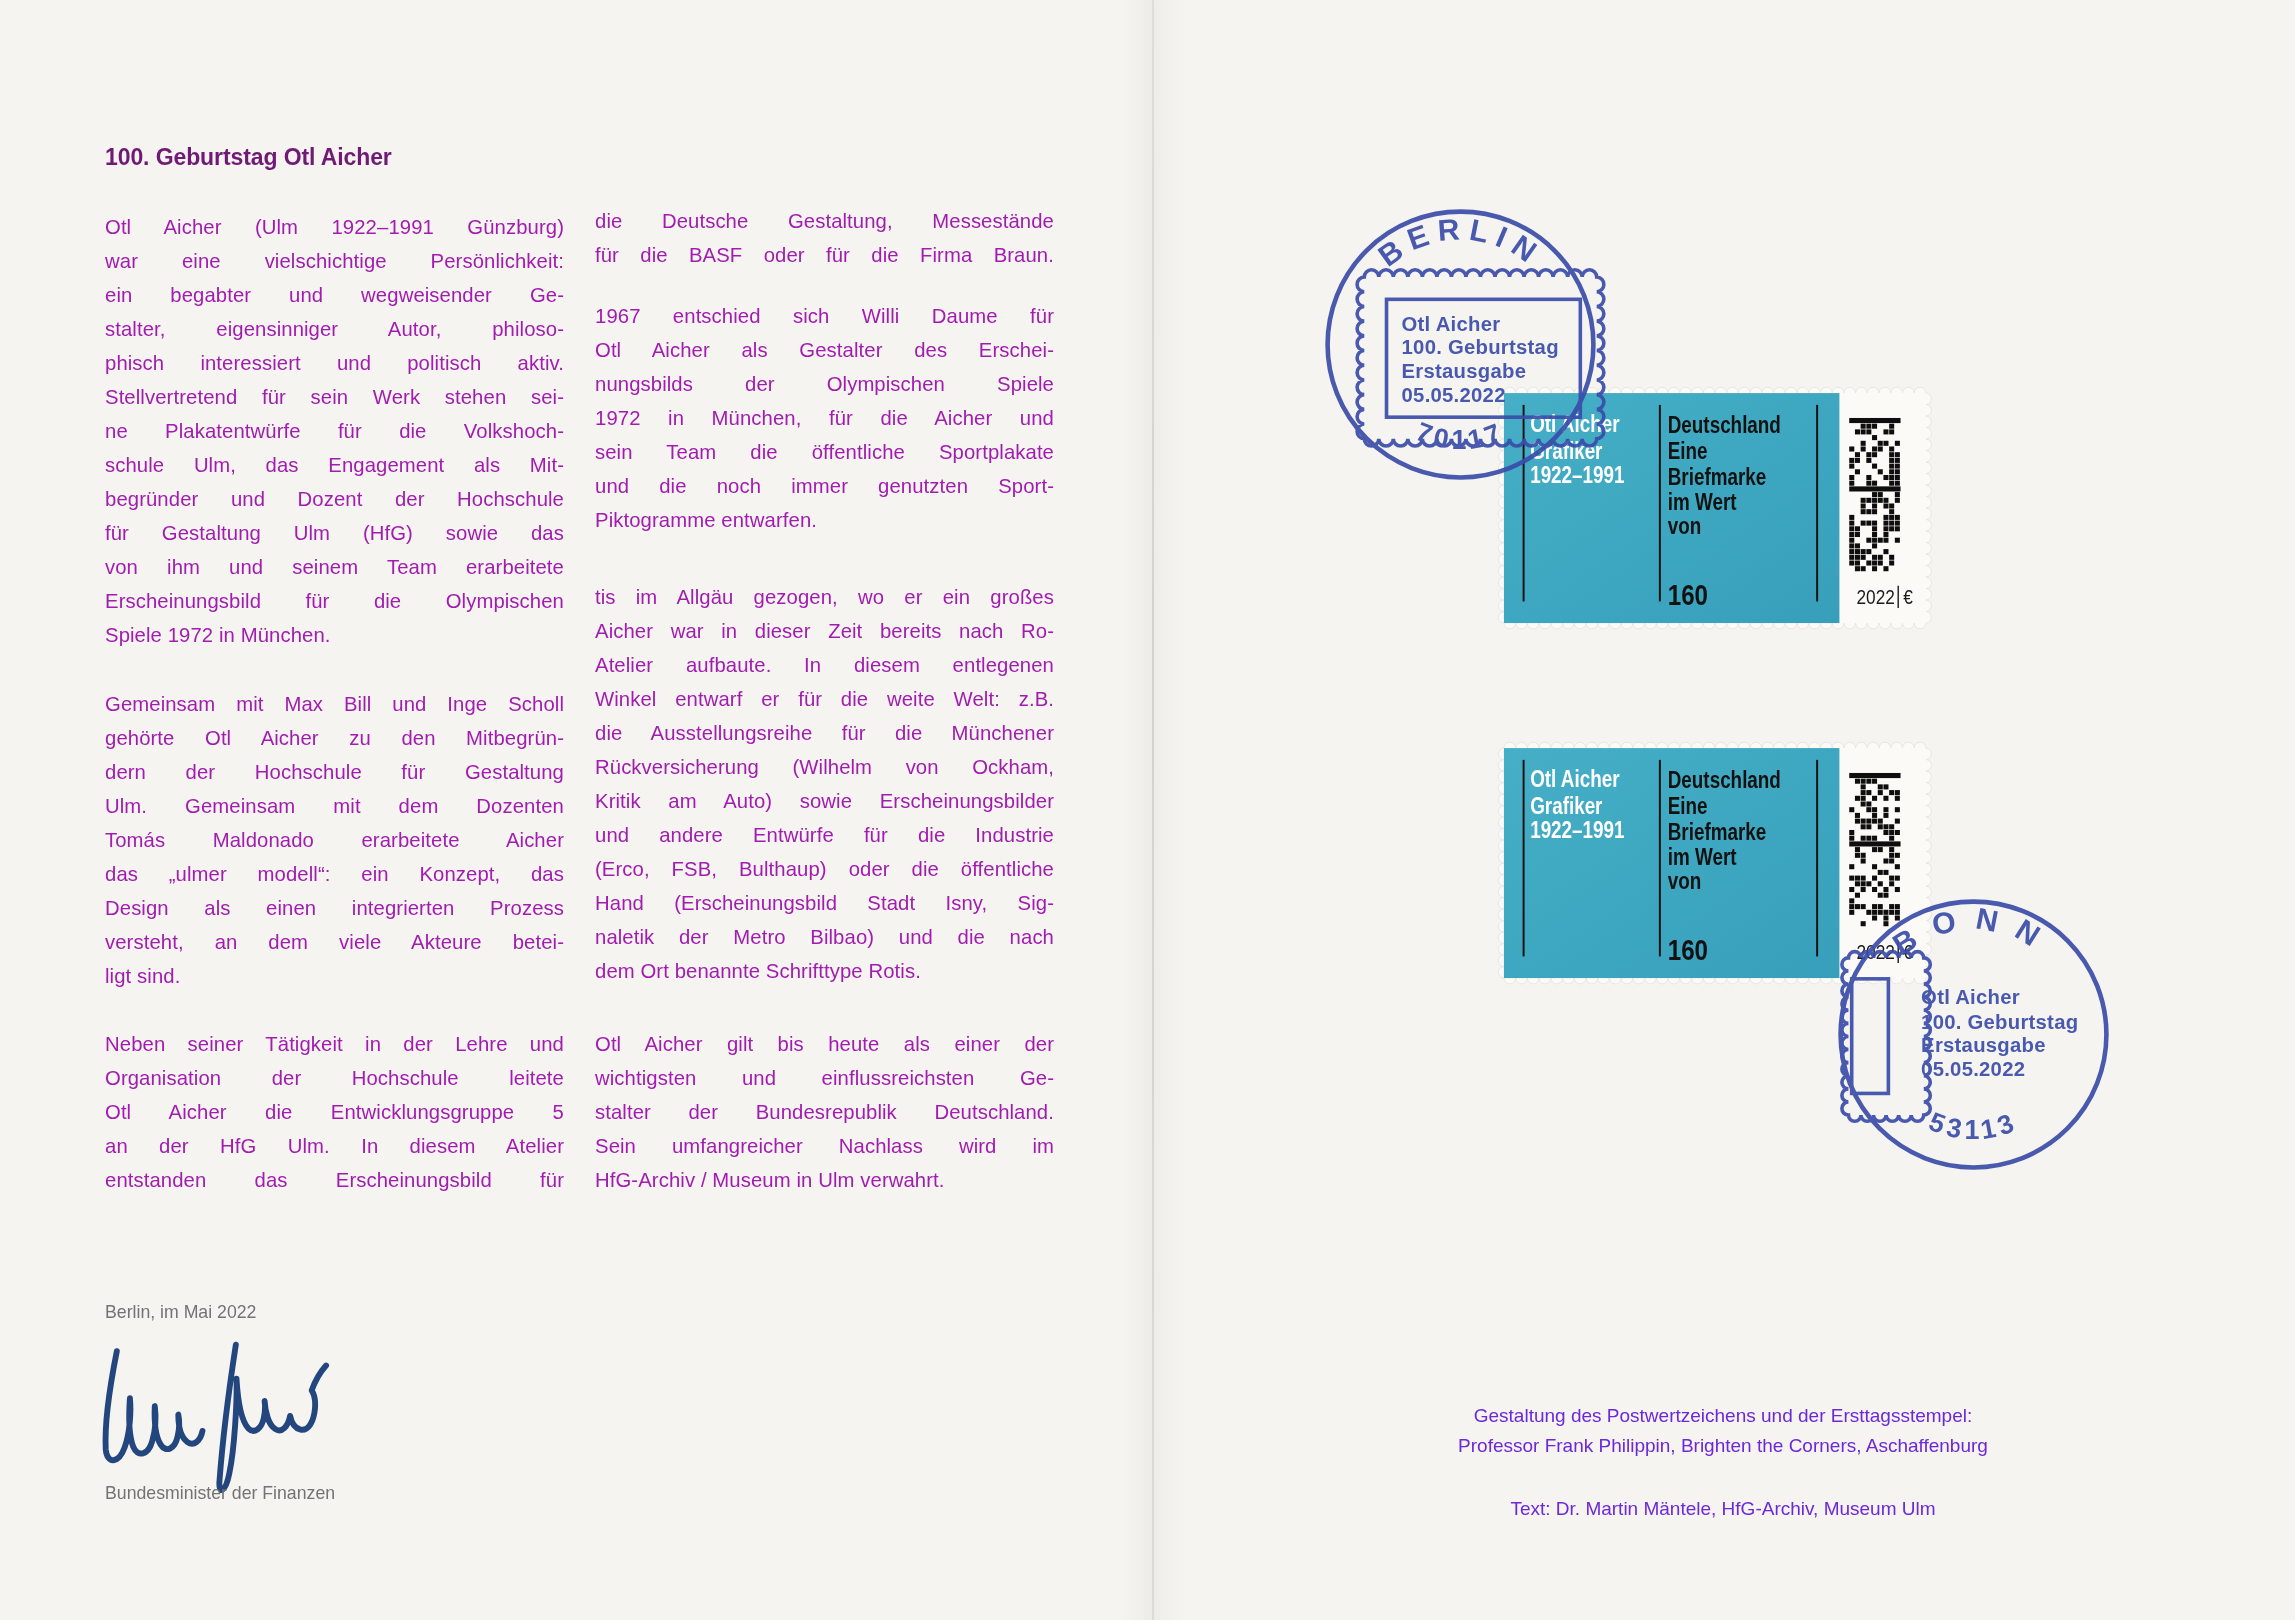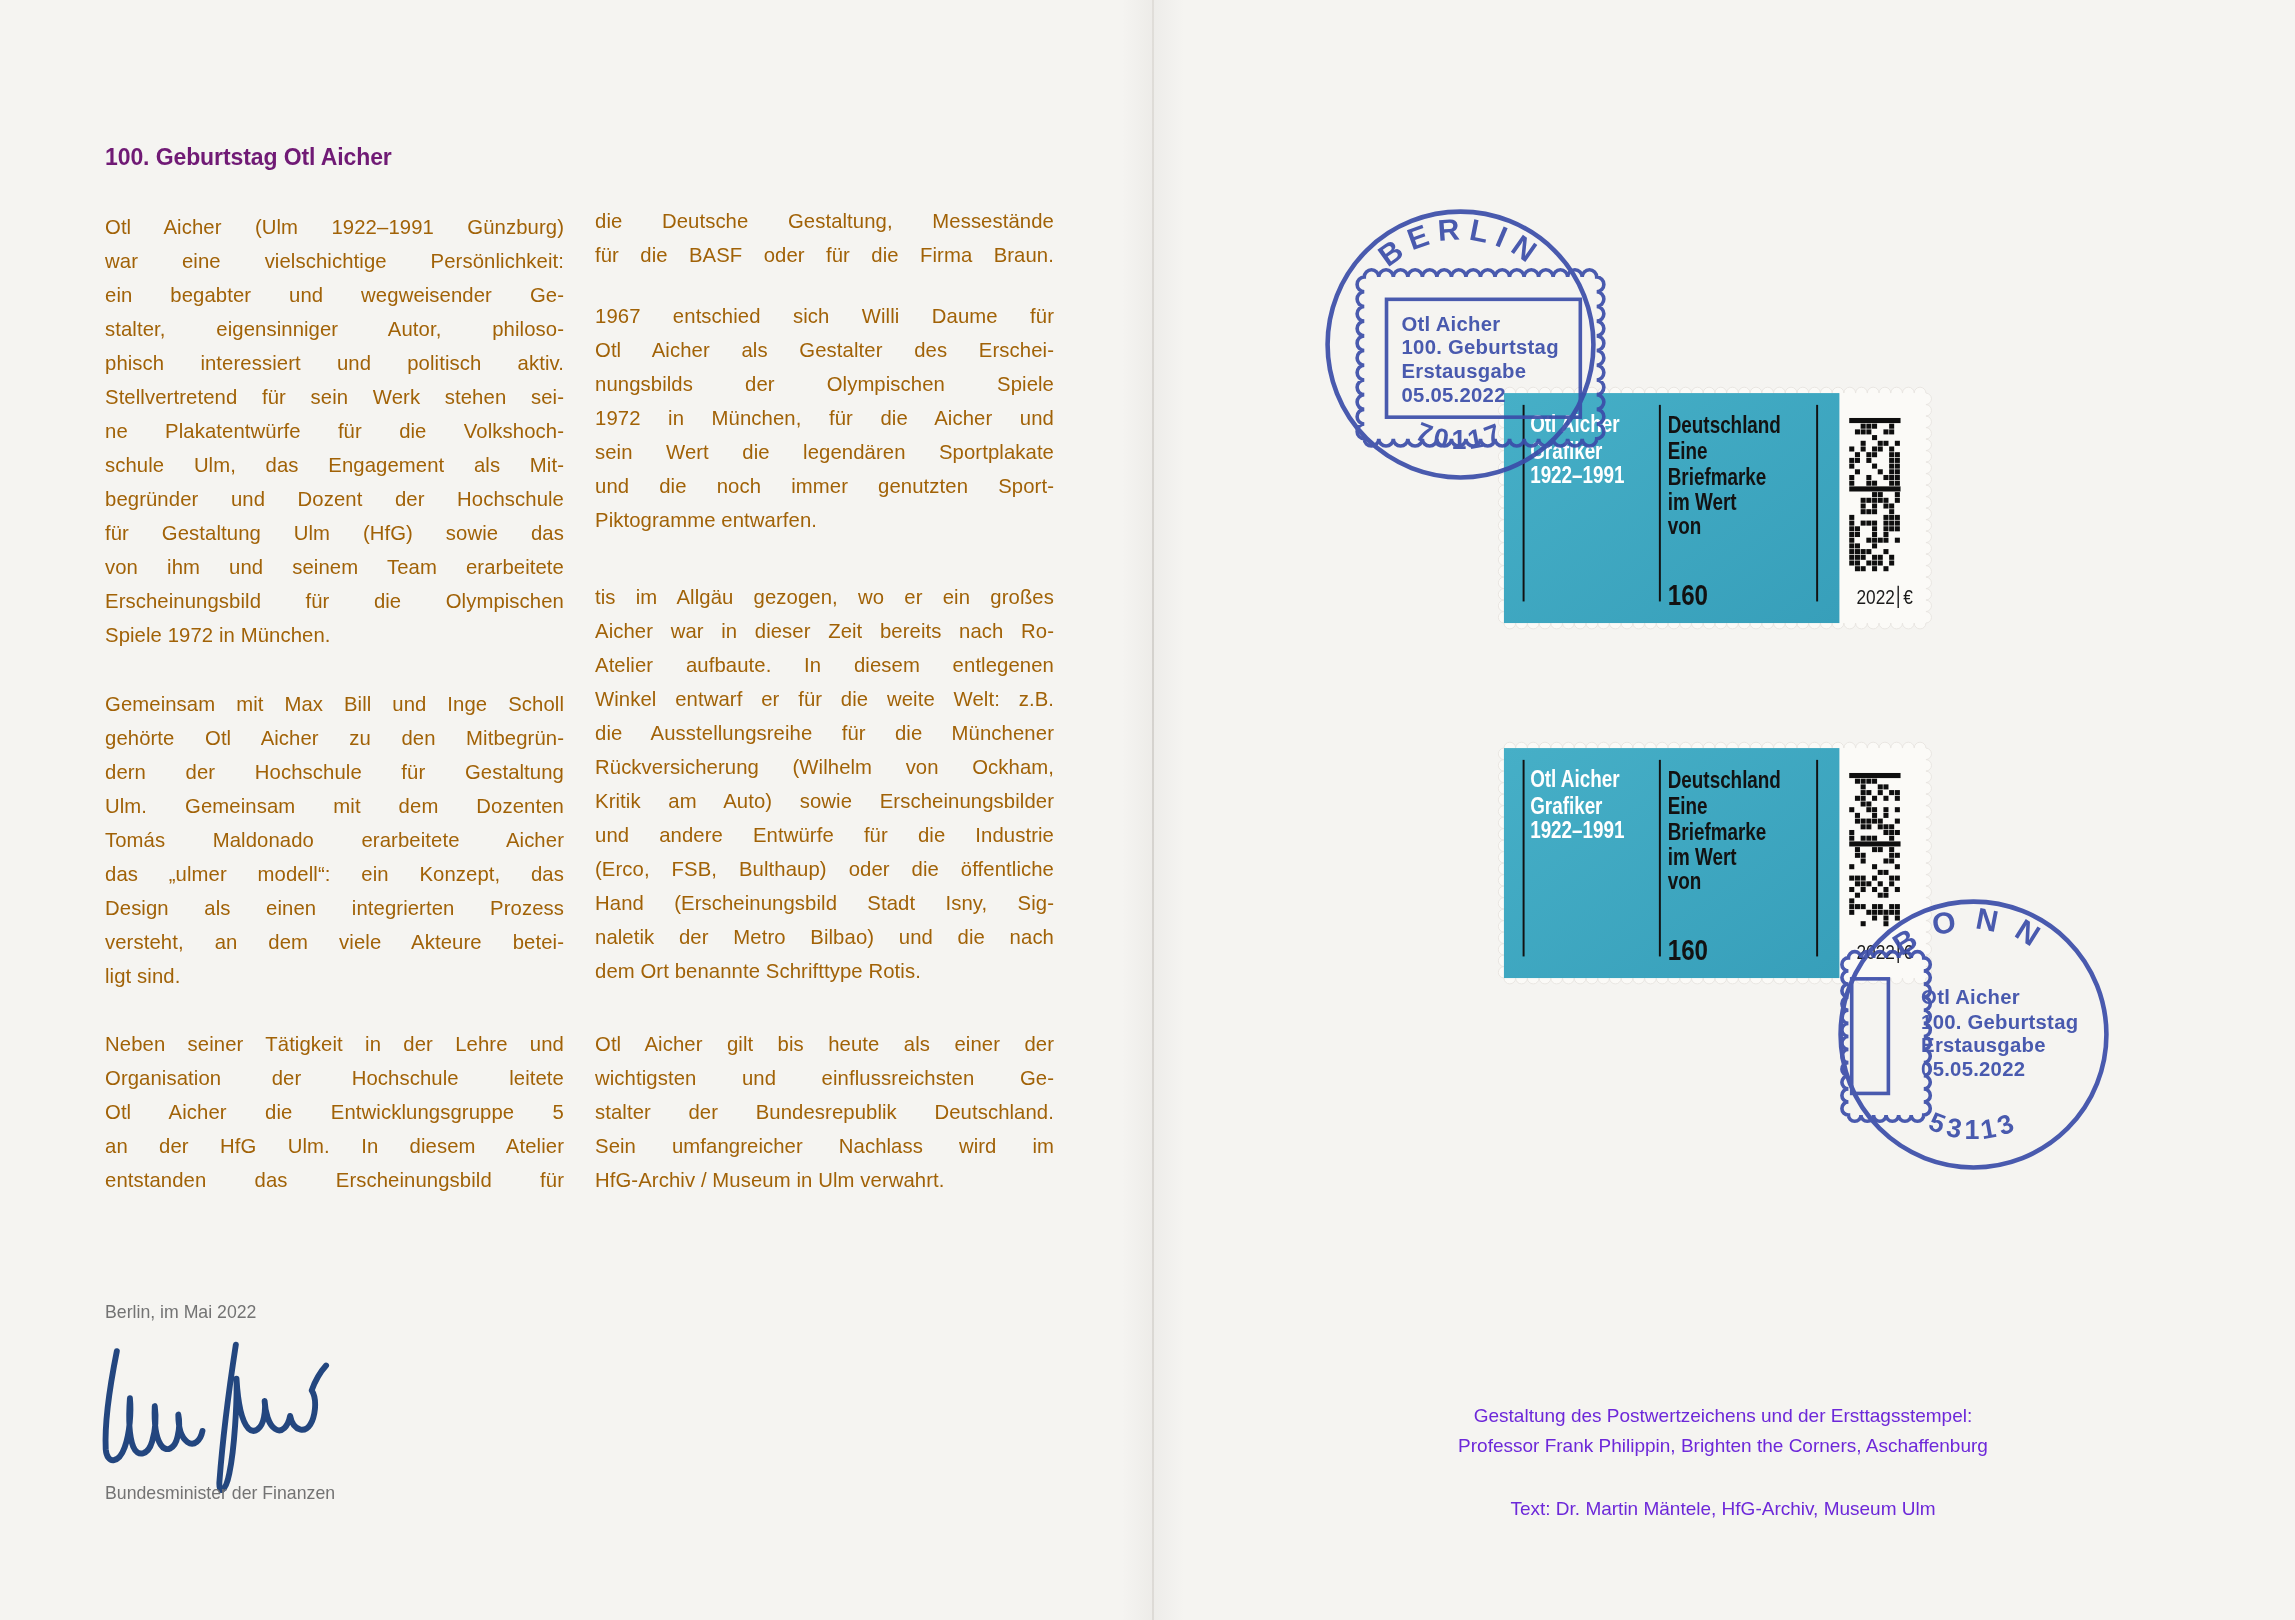--- a/index.html
+++ b/index.html
@@ -13,21 +13,21 @@
   #sheet{position:absolute;inset:0;}
   .abs{position:absolute;}
   
   .fold{left:1152px;top:0;width:2px;height:1621px;
     background:linear-gradient(to bottom,#dcd9d4,#ccc9c4 40%,#d8d5d0);
     opacity:.75;}
   .fold-shade{left:1122px;top:0;width:62px;height:1621px;
     background:linear-gradient(to right,rgba(0,0,0,0) 0%,rgba(90,85,80,.05) 48%,rgba(0,0,0,0) 100%);}
   
   .heading{font-size:23px;font-weight:700;color:#701a75;letter-spacing:-0.1px;}
-  .body-col{width:459px;font-size:20.3px;color:#a16207;letter-spacing:0.1px;}
+  .body-col{width:459px;font-size:20.3px;color:#a21caf;letter-spacing:0.1px;}
   .body-col .jline{line-height:34px;text-align:justify;text-align-last:justify;}
   .body-col .jlast{text-align-last:left;}
   .caption{font-size:17.7px;color:#737373;}
   .credits{width:786px;font-size:19px;line-height:29.5px;color:#6d28d9;text-align:center;}
   .credits .cline{white-space:nowrap;}
   .credits .gap{margin-top:34px;}
   
   svg{overflow:visible;}
   .st-white{fill:#ffffff;font-weight:700;font-size:36px;}
   .st-ink{fill:#121212;font-weight:700;font-size:36px;}
@@ -87,21 +87,21 @@
 
   <div class="abs body-col" style="left:595px;top:204px;">
       <div class="jline">die Deutsche Gestaltung, Messestände</div>
       <div class="jline">für die BASF oder für die Firma Braun.</div>
     </div>
   <div class="abs body-col" style="left:595px;top:299px;">
       <div class="jline">1967 entschied sich Willi Daume für</div>
       <div class="jline">Otl Aicher als Gestalter des Erschei-</div>
       <div class="jline">nungsbilds der Olympischen Spiele</div>
       <div class="jline">1972 in München, für die Aicher und</div>
-      <div class="jline">sein Wert die legendären Sportplakate</div>
+      <div class="jline">sein Team die öffentliche Sportplakate</div>
       <div class="jline">und die noch immer genutzten Sport-</div>
       <div class="jline jlast">Piktogramme entwarfen.</div>
     </div>
   <div class="abs body-col" style="left:595px;top:580px;">
       <div class="jline">tis im Allgäu gezogen, wo er ein großes</div>
       <div class="jline">Aicher war in dieser Zeit bereits nach Ro-</div>
       <div class="jline">Atelier aufbaute. In diesem entlegenen</div>
       <div class="jline">Winkel entwarf er für die weite Welt: z.B.</div>
       <div class="jline">die Ausstellungsreihe für die Münchener</div>
       <div class="jline">Rückversicherung (Wilhelm von Ockham,</div>

